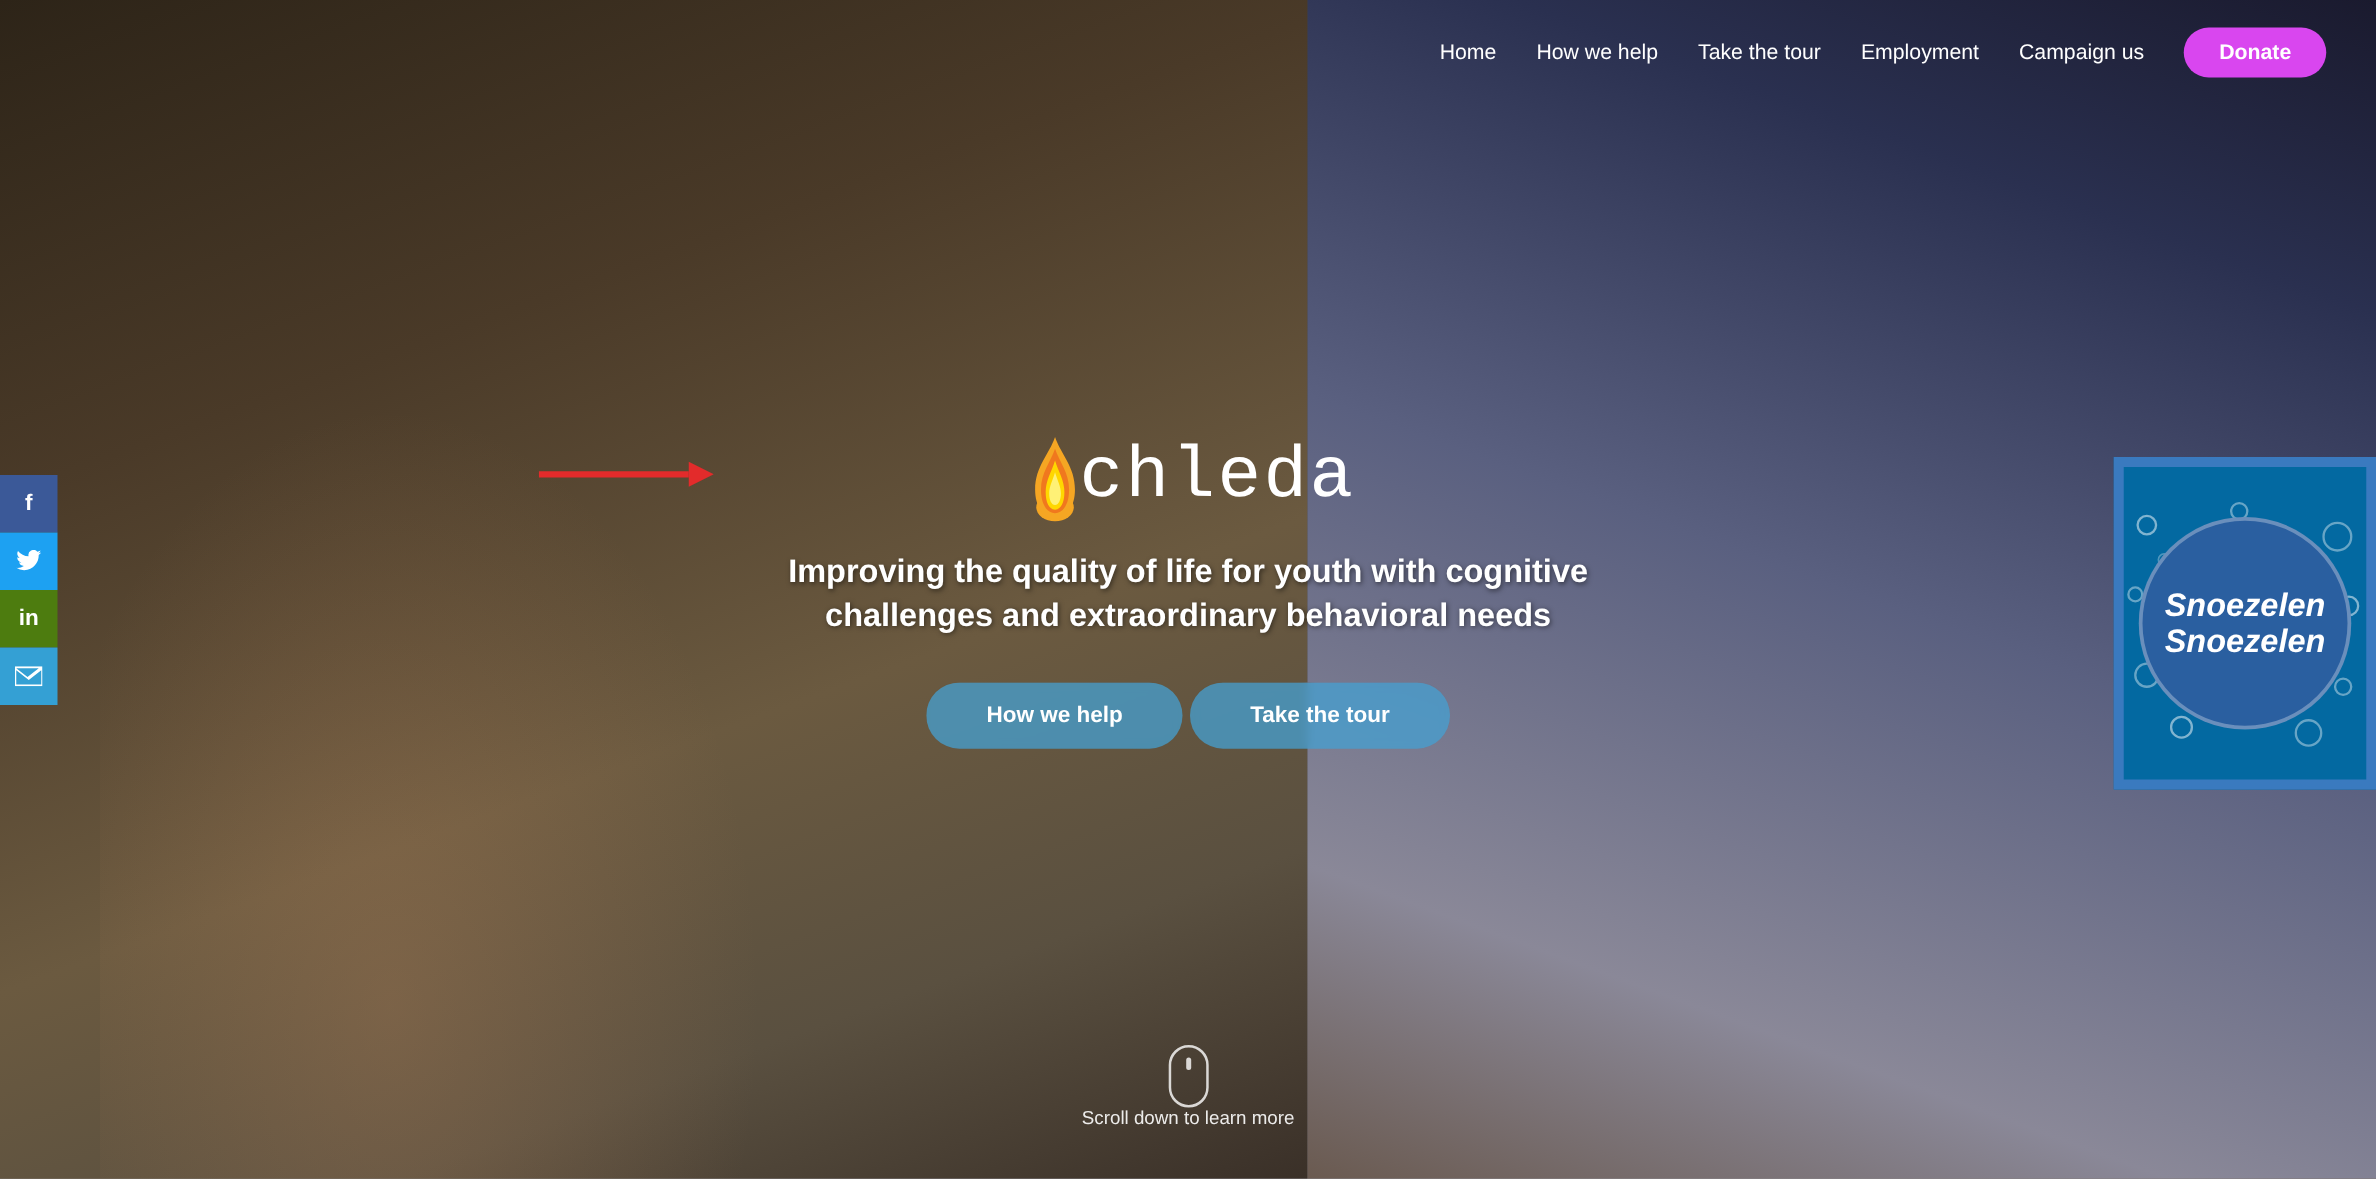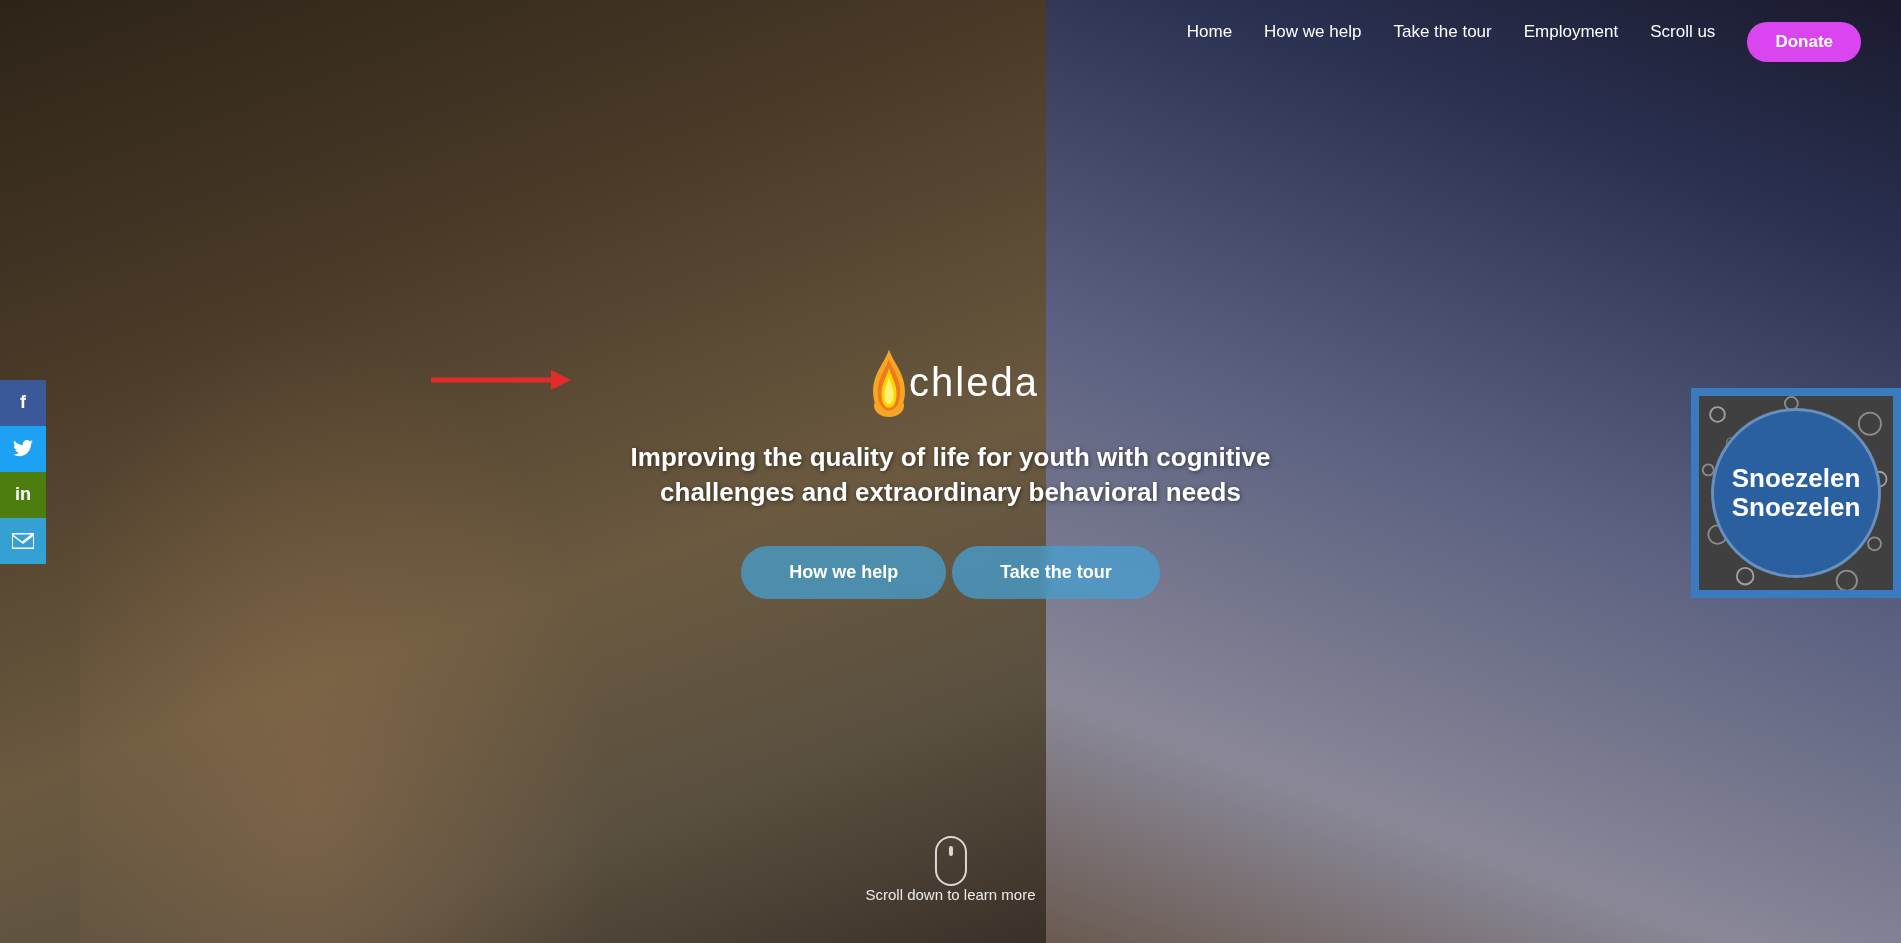--- a/index.html
+++ b/index.html
@@ -22,20 +22,21 @@
     }
 
     
     nav {
       position: absolute;
       top: 0;
       left: 0;
       right: 0;
       z-index: 10;
       display: flex;
+      align-items: center;
       justify-content: flex-end;
       padding: 22px 40px;
       gap: 32px;
     }
 
     .nav-link {
       color: #fff;
       text-decoration: none;
       font-size: 17px;
       font-weight: 500;
@@ -113,24 +114,25 @@
       transform: translateY(-50%);
     }
 
     .flame-svg {
       width: 55px;
       height: 75px;
       margin-right: -8px;
     }
 
     .logo-text {
-      font-size: 40px;
+      font-size: 58px;
       font-weight: 300;
       color: #fff;
       letter-spacing: 2px;
+      font-family: Liberation Mono, monospace;
     }
 
     .tagline {
       font-size: 26px;
       font-weight: 600;
       line-height: 1.35;
       margin-bottom: 36px;
       text-shadow: 1px 1px 4px rgba(0,0,0,0.5);
     }
 
@@ -202,28 +204,29 @@
     }
 
     
     .snoezelen-badge {
       position: absolute;
       right: 0;
       top: 50%;
       transform: translateY(-40%);
       z-index: 10;
       width: 210px;
-      height: 210px;
-      background: #404040;
+      height: 266px;
+      background: #0369a1;
       border: 8px solid #3a7abf;
       cursor: pointer;
       display: flex;
       align-items: center;
       justify-content: center;
       overflow: hidden;
+      font-style: italic;
     }
 
     .snoezelen-inner {
       width: 170px;
       height: 170px;
       background: #2a5fa0;
       border-radius: 50%;
       border: 3px solid rgba(255,255,255,0.3);
       display: flex;
       align-items: center;
@@ -280,21 +283,21 @@
 <div class="bg-left"></div>
 <div class="bg-right"></div>
 <div class="hand-overlay"></div>
 <div class="hero-bg"></div>
 
 <nav>
   <a class="nav-link">Home</a>
   <a class="nav-link">How we help</a>
   <a class="nav-link">Take the tour</a>
   <a class="nav-link">Employment</a>
-  <a class="nav-link">Scroll us</a>
+  <a class="nav-link">Campaign us</a>
   <button class="donate-btn">Donate</button>
 </nav>
 
 <div class="social-sidebar">
   <a class="social-btn social-fb">f</a>
   <a class="social-btn social-tw">
     <svg width="20" height="17" viewBox="0 0 20 17" fill="white">
       <path d="M20 2.01a8.23 8.23 0 0 1-2.36.65A4.13 4.13 0 0 0 19.45.3a8.27 8.27 0 0 1-2.61 1 4.11 4.11 0 0 0-7 3.75A11.67 11.67 0 0 1 1.4.75a4.11 4.11 0 0 0 1.27 5.49A4.07 4.07 0 0 1 .8 5.72v.05a4.12 4.12 0 0 0 3.3 4.03 4.15 4.15 0 0 1-1.86.07 4.12 4.12 0 0 0 3.84 2.85A8.25 8.25 0 0 1 0 14.29a11.64 11.64 0 0 0 6.29 1.84c7.55 0 11.68-6.25 11.68-11.67 0-.18 0-.35-.01-.53A8.35 8.35 0 0 0 20 2.01z"></path>
     </svg>
   </a>

